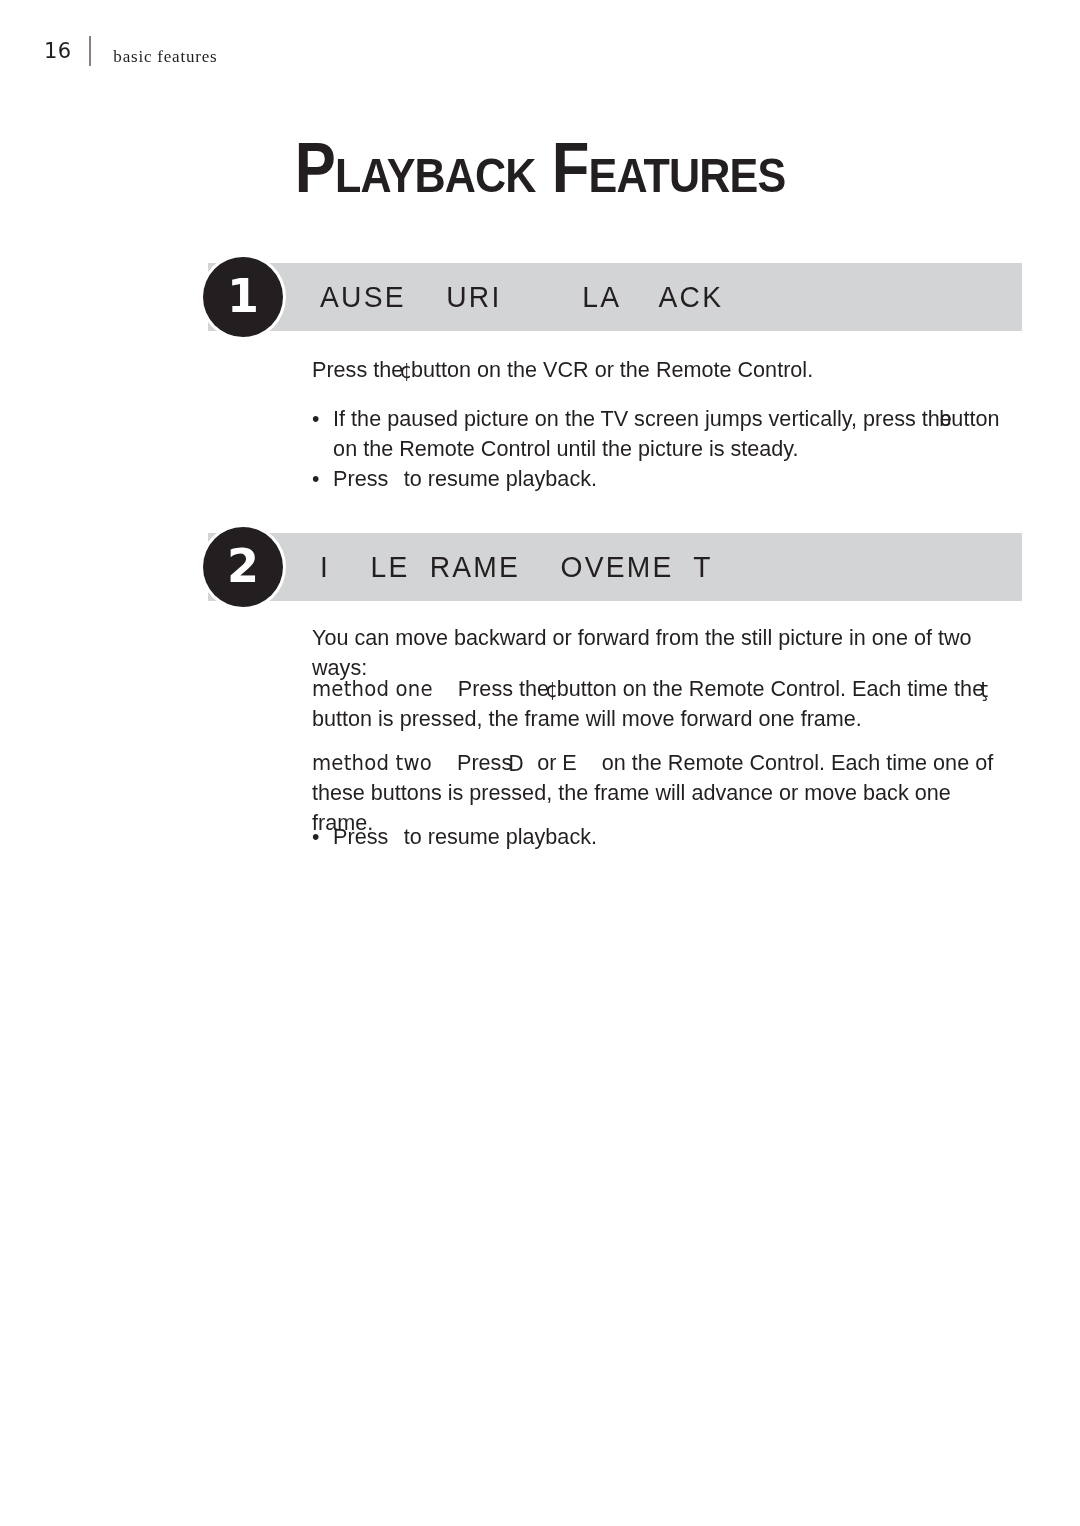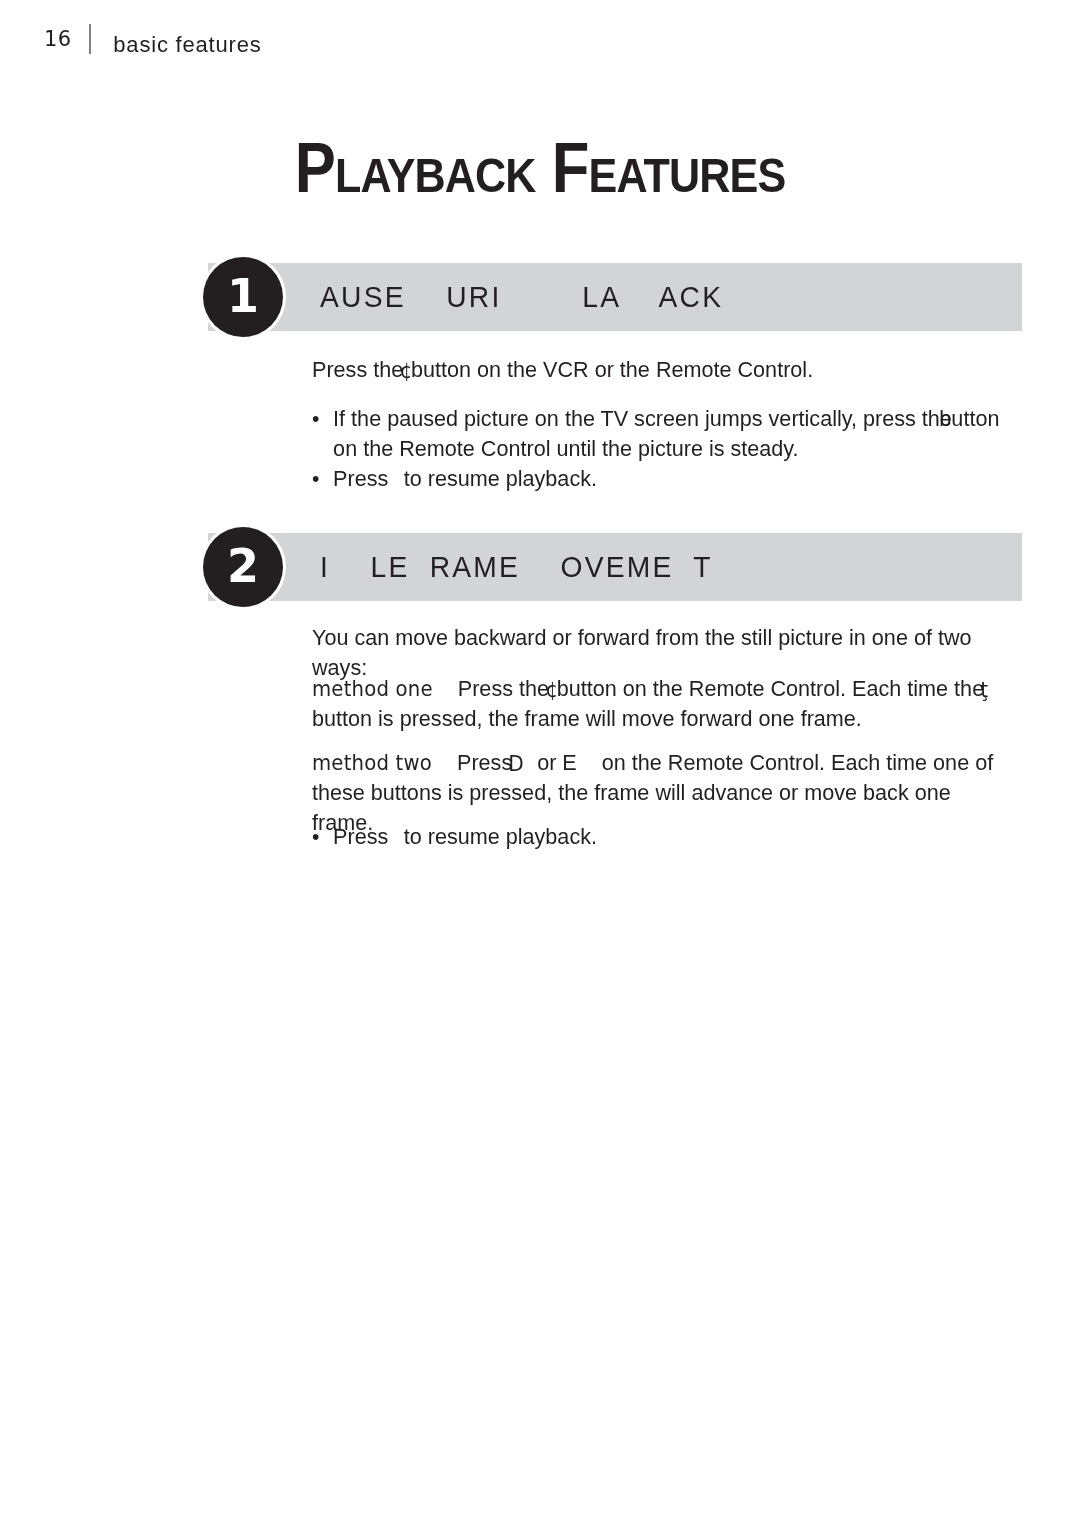--- a/index.html
+++ b/index.html
@@ -13,42 +13,42 @@
     position: relative;
     font-family: "Liberation Sans", sans-serif;
     color: #231f20;
     overflow: hidden;
   }
 
   
   .page-header {
     position: absolute;
     left: 44px;
-    top: 22px;
+    top: 34px;
     display: flex;
     align-items: center;
     height: 34px;
   }
   .page-number {
     font-size: 21px;
     letter-spacing: 0.3px;
     color: #231f20;
     font-family: "DejaVu Sans", sans-serif;
   }
   .header-rule {
     width: 2px;
     height: 30px;
     background: #8a7f80;
     margin: 0 22px 0 18px;
   }
   .header-label {
-    font-size: 22px;
+    font-size: 17px;
     color: #231f20;
     letter-spacing: 0.8px;
-    font-family: Liberation Sans, sans-serif;
+    font-family: Liberation Serif, serif;
     margin-top: 12px;
   }
 
   
   .doc-title {
     position: absolute;
     left: 0;
     top: 82px;
     width: 1080px;
     text-align: center;

